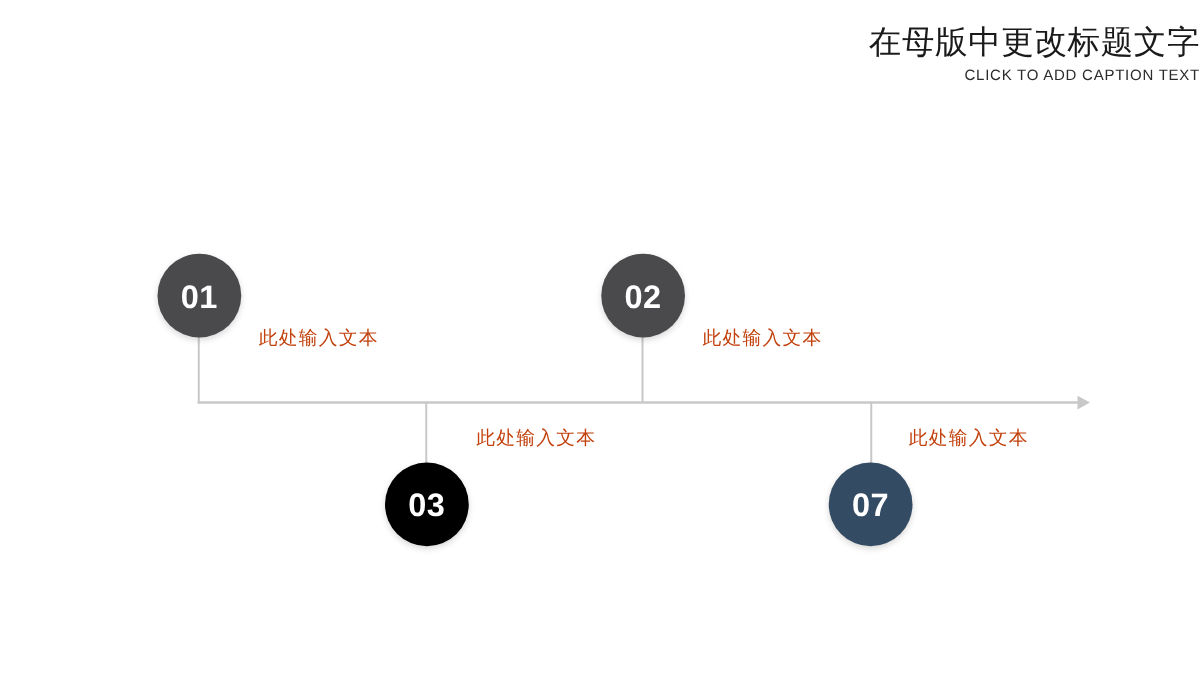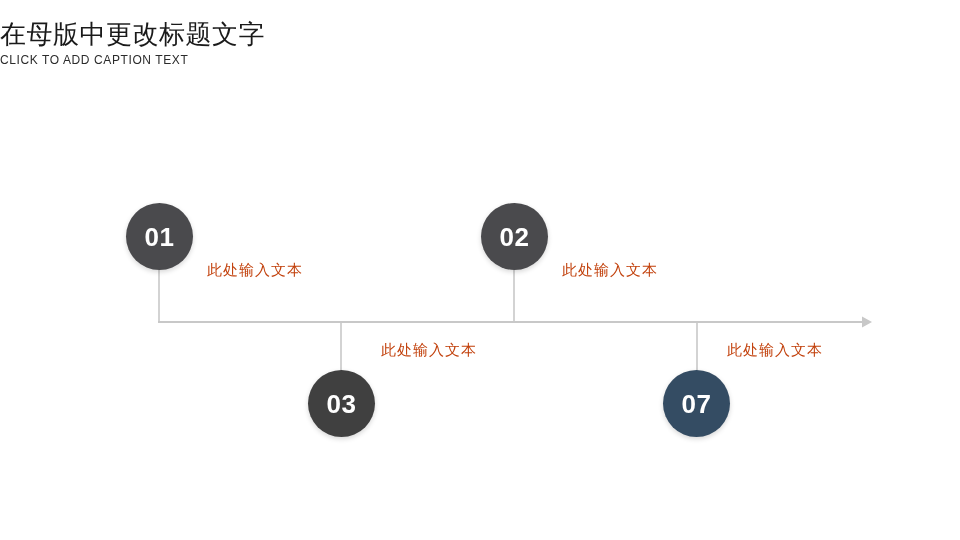--- a/index.html
+++ b/index.html
@@ -21,21 +21,21 @@
     height: 540px;
     background: #ffffff;
   }
 
   
   .header {
     position: absolute;
     top: 18px;
     left: 0;
     width: 960px;
-    text-align: left;
+    text-align: right;
   }
   .slide-title {
     font-size: 26px;
     line-height: 32px;
     color: #1a1a1a;
     font-weight: 400;
     letter-spacing: 0.5px;
     font-family: "DejaVu Sans", "Liberation Sans", sans-serif;
   }
   .slide-subtitle {
@@ -132,21 +132,21 @@
   <div class="node node-1" style="background-color: rgb(74, 74, 77);">
     <span class="node-number">01</span>
   </div>
   <div class="caption caption-1">此处输入文本</div>
 
   <div class="node node-2" style="background-color: rgb(74, 74, 77);">
     <span class="node-number">02</span>
   </div>
   <div class="caption caption-2">此处输入文本</div>
 
-  <div class="node node-3" style="background-color: #404040;">
+  <div class="node node-3" style="background-color: #000000;">
     <span class="node-number">03</span>
   </div>
   <div class="caption caption-3">此处输入文本</div>
 
   <div class="node node-4" style="background-color: rgb(52, 76, 99);">
     <span class="node-number">07</span>
   </div>
   <div class="caption caption-4">此处输入文本</div>
 
 </div>

